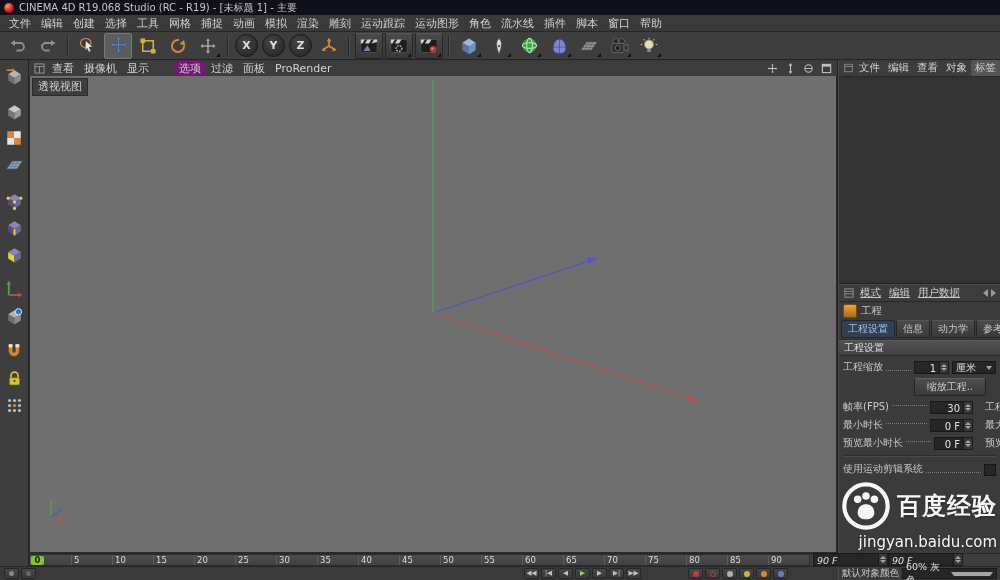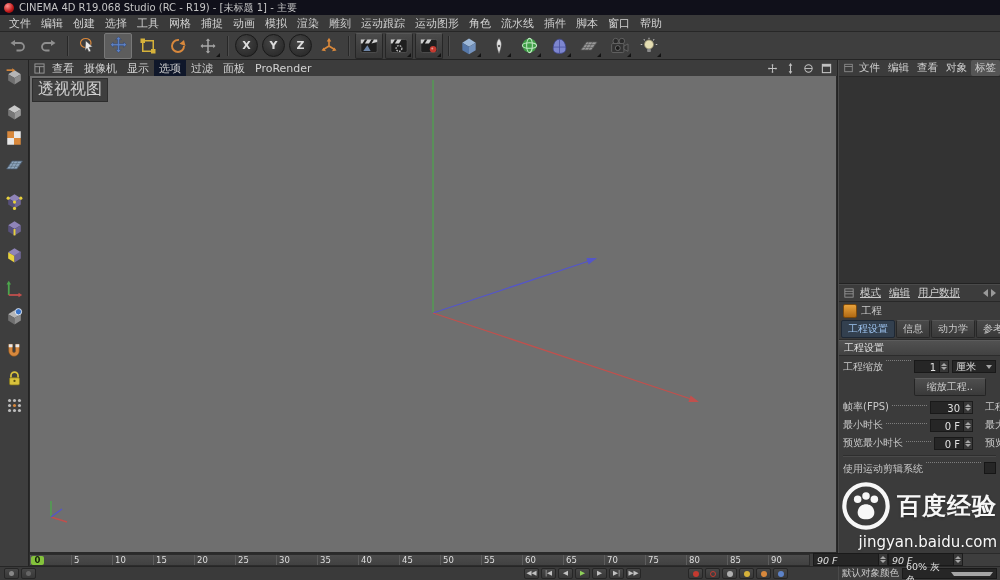--- a/index.html
+++ b/index.html
@@ -37,27 +37,27 @@
     border-right:1px solid #232323;display:flex;flex-direction:column;align-items:center;
     padding-top:4px;gap:3px;box-sizing:border-box;}
   .lbtn{width:24px;height:24px;flex:none;display:flex;align-items:center;justify-content:center;border-radius:2px;}
   .gap{margin-top:8px;}
   
   .vpwrap{position:absolute;top:60px;left:29px;width:809px;height:493px;background:#3c3c3c;
     box-sizing:border-box;border-right:1px solid #232323;}
   .vpmenu{height:16px;background:#3c3c3c;border-bottom:1px solid #272727;display:flex;
     align-items:center;padding-left:3px;font-size:11px;}
   .vpmenu span.m{padding:1px 5px;white-space:nowrap;color:#d2d2d2;}
-  .vpmenu span.m.hl{background:#0f172a;border-radius:0;}
+  .vpmenu span.m.hl{background:#701a75;border-radius:8px;margin-left:20px;}
   .vpnav{margin-left:auto;display:flex;gap:4px;padding-right:4px;}
   .vpnav .nbtn{width:14px;height:12px;display:flex;align-items:center;justify-content:center;}
   .vp{position:absolute;top:16px;left:0;right:0;bottom:0;background:#6f6f6f;
     border:1px solid #2a2a2a;border-top:none;box-sizing:border-box;}
   .vplabel{position:absolute;top:2px;left:2px;background:rgba(58,58,58,.92);
-    border:1px solid #2d2d2d;color:#cfcfcf;font-size:16px;padding:0 5px 1px;z-index:5;}
+    border:1px solid #2d2d2d;color:#cfcfcf;font-size:11px;padding:0 5px 1px;z-index:5;}
   
   .rpanel{position:absolute;top:60px;left:838px;width:162px;height:506px;background:#3b3b3b;
     display:flex;flex-direction:column;box-sizing:border-box;border-left:1px solid #4a4a4a;}
   .ommenu,.ammenu{height:16px;flex:none;background:#3c3c3c;border-bottom:1px solid #282828;
     display:flex;align-items:center;padding-left:3px;font-size:10.5px;}
   .ommenu span.m,.ammenu span.m{padding:1px 4px;white-space:nowrap;color:#d0d0d0;}
   .ommenu span.m.hl{background:#555;border-radius:2px;}
   .ombody{flex:1;background:#333333;border-bottom:1px solid #222;}
   .ammenu{border-top:1px solid #4a4a4a;text-decoration:underline;}
   .amhist{margin-left:auto;display:flex;gap:3px;padding-right:4px;}
@@ -67,21 +67,21 @@
   .projicon{width:12px;height:12px;border-radius:2px;flex:none;
     background:linear-gradient(#e8a23c,#b06a14);border:1px solid #7c4a0c;}
   .amtabs{height:18px;flex:none;display:flex;gap:1px;padding:1px 2px;overflow:hidden;border-bottom:1px solid #2c2c2c;}
   .tab{flex:none;padding:1px 6px;font-size:10px;white-space:nowrap;color:#c9c9c9;border-radius:2px;
     background:linear-gradient(#494949,#3a3a3a);border:1px solid #272727;border-top-color:#565656;}
   .tab.active{background:#33404f;border-color:#1e2835;color:#9ec4f0;}
   .amsection{height:14px;flex:none;display:flex;align-items:center;padding-left:5px;font-size:10px;
     color:#e0e0e0;background:linear-gradient(#515151,#424242);
     border-top:1px solid #5c5c5c;border-bottom:1px solid #2c2c2c;}
   .amfields{flex:1;padding:4px 4px 0;font-size:10px;overflow:hidden;display:flex;flex-direction:column;gap:4px;}
-  .frow{display:flex;align-items:flex-start;flex:none;}
+  .frow{display:flex;align-items:flex-end;flex:none;}
   .flabel{white-space:nowrap;color:#c9c9c9;}
   .leader{flex:1;border-bottom:1px dotted #7d7d7d;margin:0 3px 3px;}
   .field{background:#262626;border:1px solid #191919;color:#e0e0e0;
     padding:0 3px;height:13px;line-height:13px;text-align:right;box-sizing:border-box;}
   .spin{display:flex;flex:none;}
   .spin-ud{display:flex;flex-direction:column;justify-content:center;gap:1px;background:#383838;
     border:1px solid #1c1c1c;border-left:none;padding:0 1px;box-sizing:border-box;height:13px;}
   .spin-ud i{display:block;width:0;height:0;border-left:3px solid transparent;border-right:3px solid transparent;}
   .spin-ud .u{border-bottom:3px solid #a5a5a5;}
   .spin-ud .d{border-top:3px solid #a5a5a5;}

